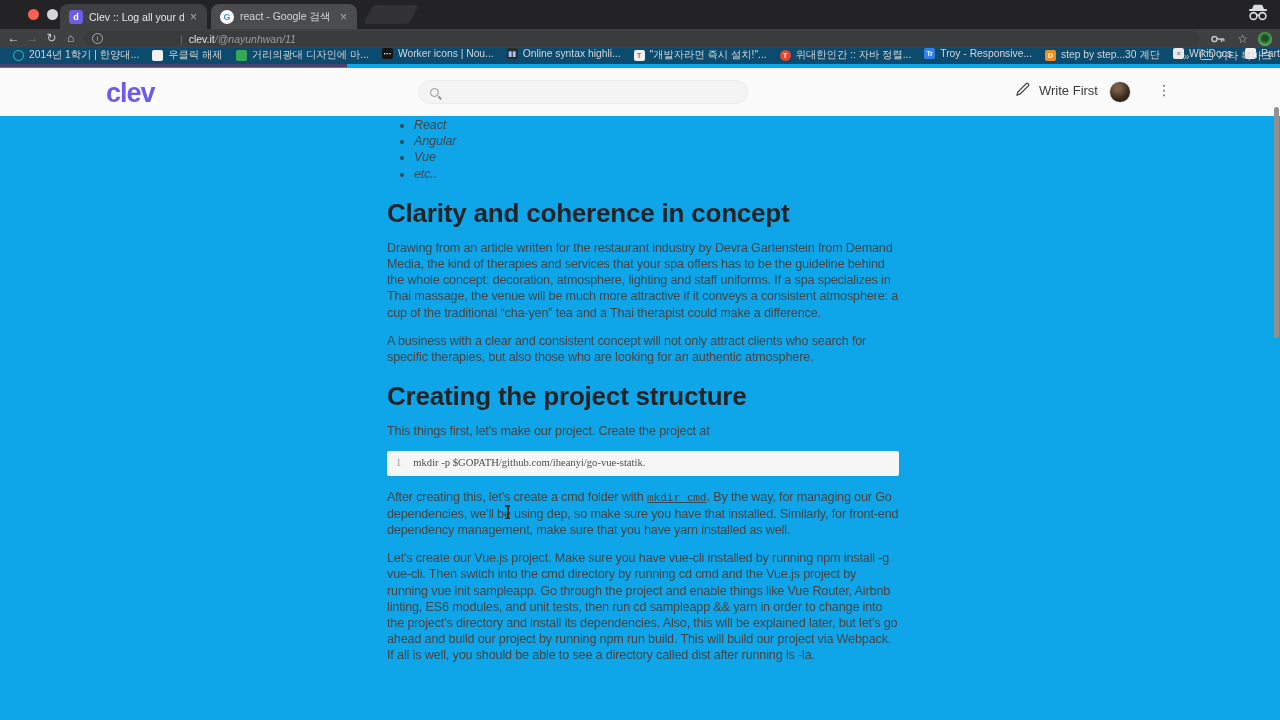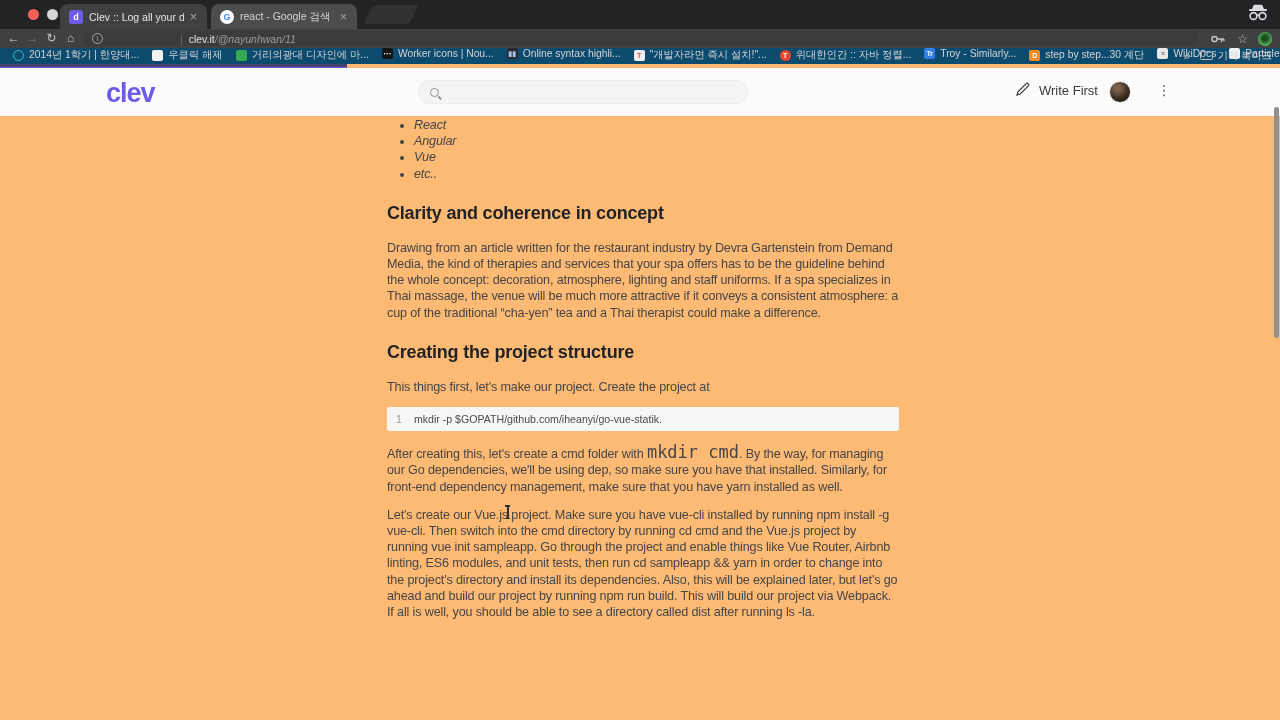--- a/index.html
+++ b/index.html
@@ -63,21 +63,21 @@
   .bi5 { background:#efefef; color:#e74c3c; }
   .bi6 { background:#e8452c; border-radius:50%; }
   .bi7 { background:#2f81e8; font-size:6.5px; }
   .bi8 { background:#ef8d1f; }
   .bi9 { background:#e9e9e9; color:#555; }
   .bookbar-right { position:absolute; right:8px; top:0; height:16px; display:flex; align-items:center; }
   .overflow-chevron { color:#bdbdbd; font-size:11px; margin-right:10px; }
   .folder { margin-right:5px; }
 
   
-  .page { position:absolute; top:64px; left:0; width:1280px; height:656px; background:#fdba74; }
+  .page { position:absolute; top:64px; left:0; width:1280px; height:656px; background:#0ea5e9; }
   .progress { position:absolute; top:0; left:0; width:347px; height:4px;
               background:#45426e; border-bottom:1px solid #6c5fd4; }
 
   .site-header { position:absolute; top:4px; left:0; width:1280px; height:48px; background:#fcfbfb; }
   .logo { position:absolute; left:106px; top:10px; font-size:27px; font-weight:bold;
           color:#6c5ce7; letter-spacing:-1px; }
   .searchpill { position:absolute; left:418px; top:12px; width:330px; height:24px;
                 background:#f4f4f5; border:1px solid #ececee; border-radius:13px;
                 display:flex; align-items:center; padding-left:11px; }
   .mag { width:9px; height:9px; border:1.5px solid #8f9094; border-radius:50%; position:relative; }
@@ -87,27 +87,27 @@
                gap:9px; font-size:13px; color:#3a3a3c; }
   .hdr-avatar { position:absolute; left:1109px; top:13px; width:22px; height:22px; border-radius:50%;
                 background:radial-gradient(circle at 38% 30%, #7a604a 15%, #3c2d20 55%, #120d09);
                 border:1px solid #e4e4e4; }
   .kebab { position:absolute; left:1157px; top:14px; font-size:14px; color:#5a5a5c; }
 
   .article { position:absolute; left:387px; top:53px; width:512px; color:#454547;
              font-size:12.6px; line-height:16.2px; letter-spacing:-0.15px; }
   .article p { margin:0 0 12px 0; }
   .article ul { margin:0 0 13px 0; padding-left:27px;font-style:italic; }
-  .article h2 { font-size:18px; line-height:24px; color:#222326; letter-spacing:-0.2px;
+  .article h2 { font-size:26px; line-height:24px; color:#222326; letter-spacing:-0.2px;
                 margin:19px 0 15px 0; }
   .codeblock { background:#f6f6f6; border-radius:2px; padding:4px 9px; margin:2px 0 13px 0;
-               font-family:Liberation Sans, sans-serif; font-size:10.6px; color:#4c4c4e;
+               font-family:Liberation Serif, serif; font-size:10.6px; color:#4c4c4e;
                letter-spacing:0; white-space:nowrap; }
   .lineno { color:#9a9a9a; margin-right:12px; }
-  .icode { font-family:"DejaVu Sans Mono", monospace; font-size:17px; letter-spacing:0; }
+  .icode { font-family:"DejaVu Sans Mono", monospace; font-size:11px; letter-spacing:0;text-decoration:underline; }
 
   .scrollthumb { position:absolute; right:1px; top:43px; width:5px; height:231px;
                  background:#909090; border-radius:3px; }
   .ibeam { position:absolute; left:503px; top:441px; width:9px; height:14px; }
   .ibeam::before, .ibeam::after { content:""; position:absolute; left:2px; width:5px; height:1.5px; background:#2e2e2e; }
   .ibeam::before { top:0; } .ibeam::after { bottom:0; }
   .ibeam span { position:absolute; left:4px; top:1px; width:1.5px; height:12px; background:#2e2e2e; display:block; }
 </style>
 </head>
 <body>
@@ -190,21 +190,21 @@
     <span class="bm">
         <span class="bi bi5">T</span>
         <span class="bl">"개발자라면 즉시 설치!"...</span>
       </span>
     <span class="bm">
         <span class="bi bi6">T</span>
         <span class="bl">위대한인간 :: 자바 정렬...</span>
       </span>
     <span class="bm">
         <span class="bi bi7">Tr</span>
-        <span class="bl">Troy - Similarly...</span>
+        <span class="bl">Troy - Responsive...</span>
       </span>
     <span class="bm">
         <span class="bi bi8">D</span>
         <span class="bl">step by step...30 계단</span>
       </span>
     <span class="bm">
         <span class="bi bi9">≡</span>
         <span class="bl">WikiDocs</span>
       </span>
     <span class="bm">
@@ -245,20 +245,21 @@
 
     <div class="article">
       <ul>
         <li>React</li>
         <li>Angular</li>
         <li>Vue</li>
         <li>etc..</li>
       </ul>
       <h2>Clarity and coherence in concept</h2>
       <p>Drawing from an article written for the restaurant industry by Devra Gartenstein from Demand Media, the kind of therapies and services that your spa offers has to be the guideline behind the whole concept: decoration, atmosphere, lighting and staff uniforms. If a spa specializes in Thai massage, the venue will be much more attractive if it conveys a consistent atmosphere: a cup of the traditional “cha-yen” tea and a Thai therapist could make a difference.</p>
+      <p>A business with a clear and consistent concept will not only attract clients who search for specific therapies, but also those who are looking for an authentic atmosphere.</p>
       <h2>Creating the project structure</h2>
       <p>This things first, let's make our project. Create the project at</p>
       <div class="codeblock"><span class="lineno">1</span><span>mkdir -p $GOPATH/github.com/iheanyi/go-vue-statik.</span></div>
       <p><span>After creating this, let's create a cmd folder with </span><span class="icode">mkdir cmd</span><span>. By the way, for managing our Go dependencies, we'll be using dep, so make sure you have that installed. Similarly, for front-end dependency management, make sure that you have yarn installed as well.</span></p>
       <p>Let's create our Vue.js project. Make sure you have vue-cli installed by running npm install -g vue-cli. Then switch into the cmd directory by running cd cmd and the Vue.js project by running vue init sampleapp. Go through the project and enable things like Vue Router, Airbnb linting, ES6 modules, and unit tests, then run cd sampleapp &amp;&amp; yarn in order to change into the project's directory and install its dependencies. Also, this will be explained later, but let's go ahead and build our project by running npm run build. This will build our project via Webpack. If all is well, you should be able to see a directory called dist after running ls -la.</p>
     </div>
 
     <div class="scrollthumb"></div>
     <div class="ibeam">
         <span></span>

